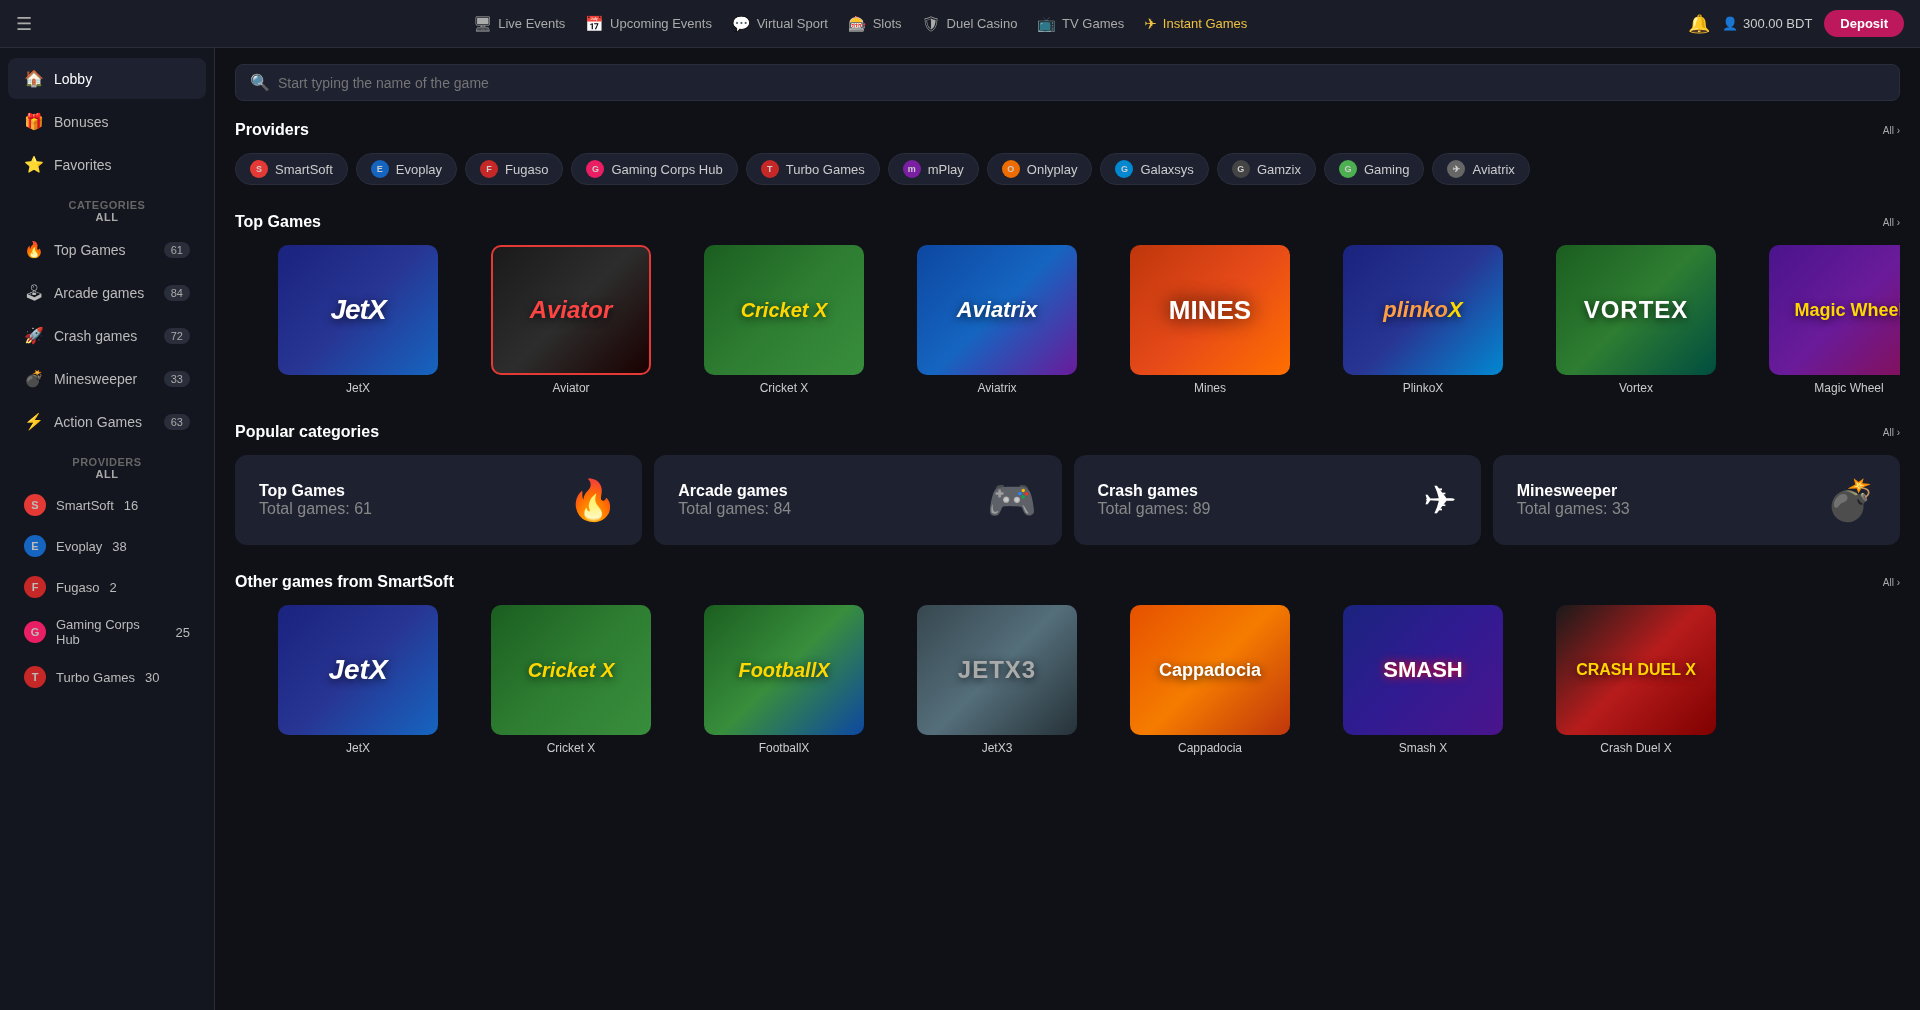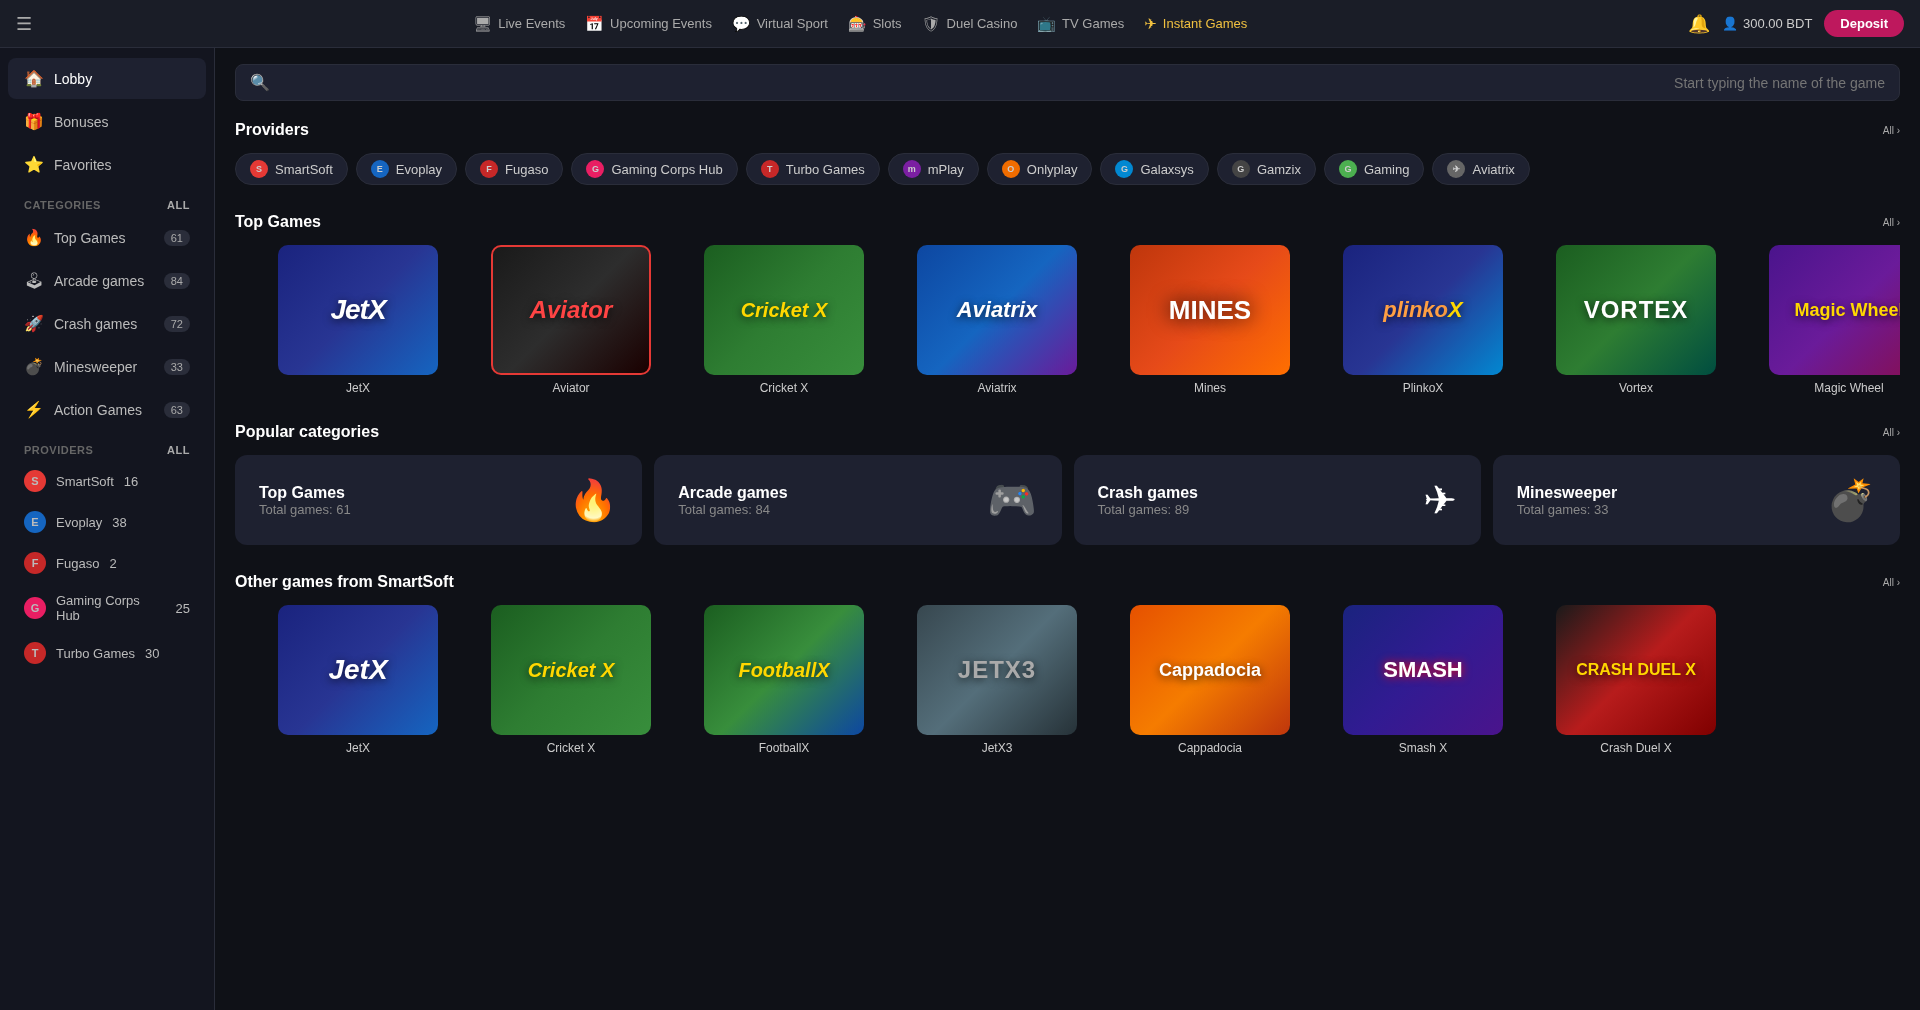--- a/index.html
+++ b/index.html
@@ -90,20 +90,21 @@
     .sidebar-section-title {
       color: #666;
       font-size: 11px;
       font-weight: 600;
       text-transform: uppercase;
       padding: 12px 24px 4px;
       letter-spacing: 0.5px;
       display: flex;
       align-items: center;
       justify-content: space-between;
+      flex-direction: column;
     }
     .sidebar-section-title .all-link { color: #aaa; font-size: 11px; cursor: pointer; }
 
     .provider-item {
       display: flex;
       align-items: center;
       gap: 10px;
       padding: 9px 16px;
       cursor: pointer;
       color: #bbb;
@@ -142,21 +143,20 @@
       gap: 8px;
       margin-bottom: 20px;
     }
     .search-bar input {
       background: transparent;
       border: none;
       outline: none;
       color: #aaa;
       font-size: 14px;
       flex: 1;
-      text-align: right;
     }
     .search-icon { color: #666; font-size: 16px; }
 
     
     .section-header {
       display: flex;
       align-items: center;
       justify-content: space-between;
       margin-bottom: 14px;
     }
@@ -252,21 +252,21 @@
       background: #1e2130;
       border-radius: 12px;
       padding: 20px 24px;
       cursor: pointer;
       display: flex;
       align-items: center;
       justify-content: space-between;
       min-height: 90px;
     }
     .cat-info .cat-title { font-size: 16px; font-weight: 700; color: #fff; }
-    .cat-info .cat-count { font-size: 13px; color: #888; }
+    .cat-info .cat-count { font-size: 16px; color: #888; }
     .cat-emoji { font-size: 40px; }
 
     
     .section { margin-bottom: 28px; }
 
     
     ::-webkit-scrollbar { width: 6px; height: 6px; }
     ::-webkit-scrollbar-track { background: #1a1d27; }
     ::-webkit-scrollbar-thumb { background: #2a2d3a; border-radius: 3px; }
   </style>

